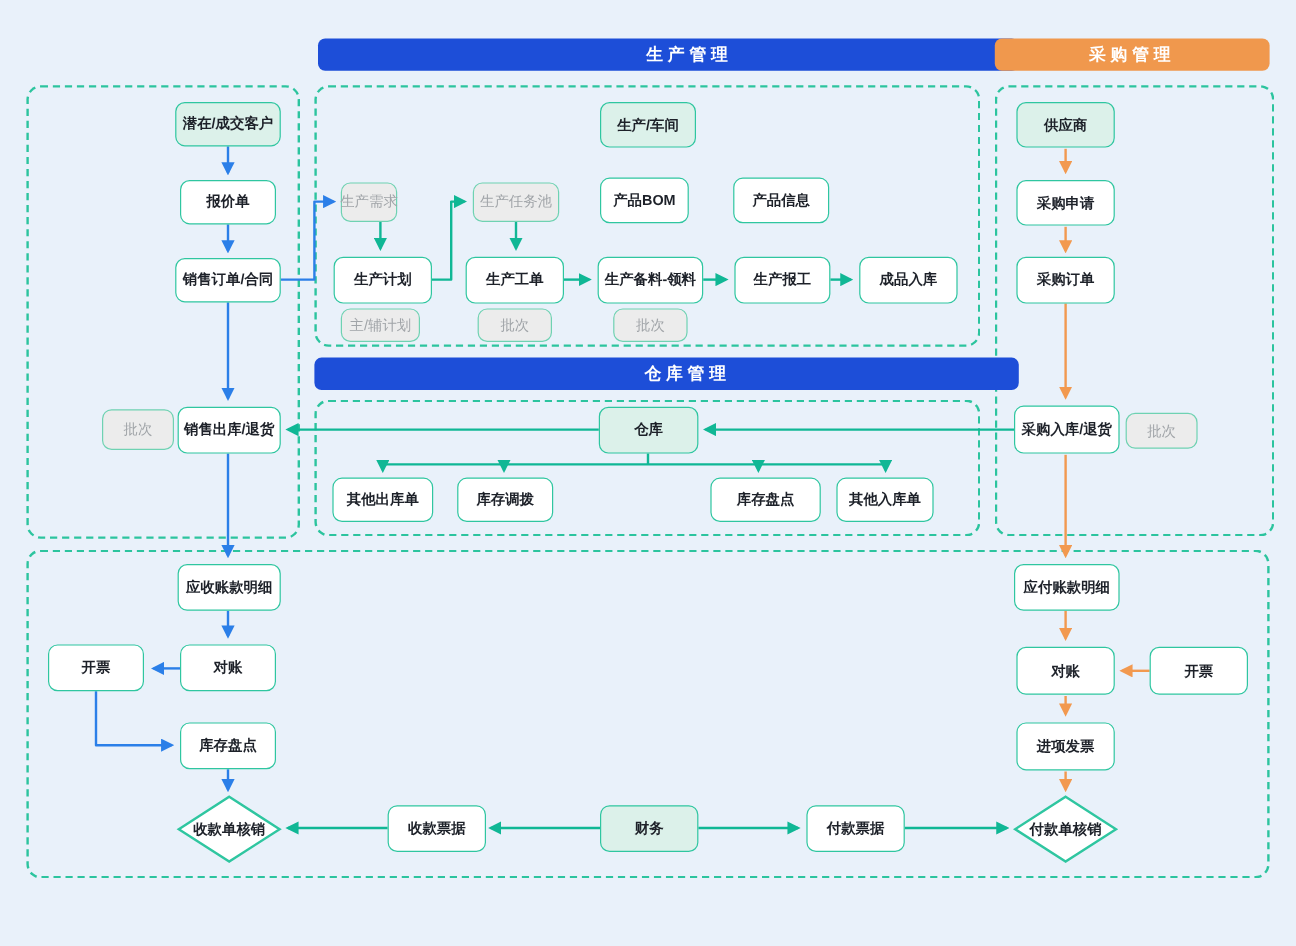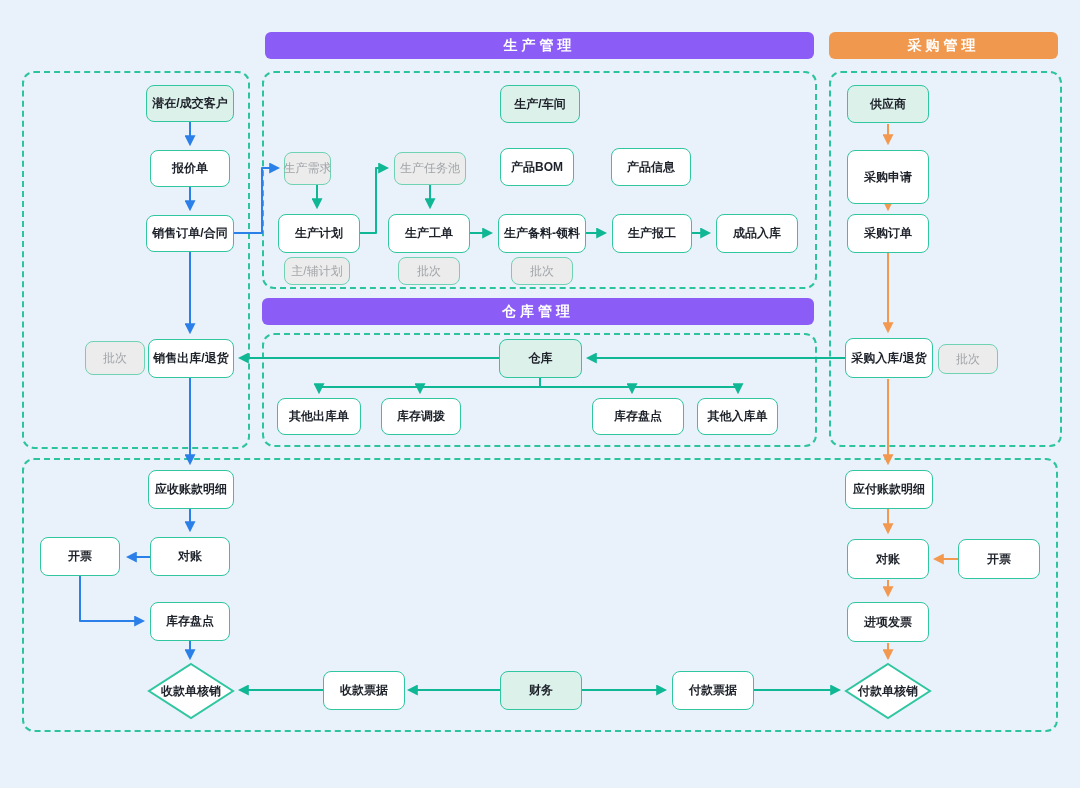--- a/index.html
+++ b/index.html
@@ -3,21 +3,21 @@
 <meta charset="utf-8">
 <style>
   html,body{margin:0;padding:0;background:#e9f1fa;}
   body{width:1080px;height:788px;position:relative;overflow:hidden;
        font-family:"Liberation Sans","DejaVu Sans",sans-serif;}
   .canvas{position:absolute;inset:0;background:#e9f1fa;}
   .area{position:absolute;border:2px dashed #2cc49e;border-radius:12px;z-index:1;}
   .banner{position:absolute;z-index:2;border-radius:6px;display:flex;align-items:center;justify-content:center;
           color:#ffffff;font-size:14px;font-weight:bold;letter-spacing:4px;}
   .banner.blue{background:#2b7fe8;}
-  .banner.green{background:#8b5cf6;}
+  .banner.green{background:#1d4ed8;padding-left:35px;}
   .banner.orange{background:#f0984d;}
   svg.edges{position:absolute;left:0;top:0;z-index:3;pointer-events:none;}
   .node{position:absolute;z-index:4;border:1.5px solid #2fc6a0;border-radius:8px;background:#ffffff;
         display:flex;align-items:center;justify-content:center;white-space:nowrap;
         font-size:12px;font-weight:bold;color:#1d2129;box-sizing:border-box;}
   .node.mint{background:#dcf1ea;}
   .node.gray{background:#ececec;border-color:#6fd2b2;color:#a0a4a8;font-weight:normal;}
   .diamond-label{position:absolute;z-index:5;display:flex;align-items:center;justify-content:center;
         font-size:12px;font-weight:bold;color:#1d2129;white-space:nowrap;background:transparent;}
 </style>
@@ -124,21 +124,21 @@
   <div class="node" style="left:612px;top:214px;width:80px;height:39px">生产报工</div>
   <div class="node" style="left:716px;top:214px;width:82px;height:39px">成品入库</div>
 
   <div class="node mint" style="left:499px;top:339px;width:83px;height:39px">仓库</div>
   <div class="node" style="left:277px;top:398px;width:84px;height:37px">其他出库单</div>
   <div class="node" style="left:381px;top:398px;width:80px;height:37px">库存调拨</div>
   <div class="node" style="left:592px;top:398px;width:92px;height:37px">库存盘点</div>
   <div class="node" style="left:697px;top:398px;width:81px;height:37px">其他入库单</div>
 
   <div class="node mint" style="left:847px;top:85px;width:82px;height:38px">供应商</div>
-  <div class="node" style="left:847px;top:150px;width:82px;height:54px">采购申请</div>
+  <div class="node" style="left:847px;top:150px;width:82px;height:38px">采购申请</div>
   <div class="node" style="left:847px;top:214px;width:82px;height:39px">采购订单</div>
   <div class="node" style="left:845px;top:338px;width:88px;height:40px">采购入库/退货</div>
   <div class="node gray" style="left:938px;top:344px;width:60px;height:30px">批次</div>
   <div class="node" style="left:845px;top:470px;width:88px;height:39px">应付账款明细</div>
   <div class="node" style="left:847px;top:539px;width:82px;height:40px">对账</div>
   <div class="node" style="left:958px;top:539px;width:82px;height:40px">开票</div>
   <div class="node" style="left:847px;top:602px;width:82px;height:40px">进项发票</div>
 
 </div>
 

